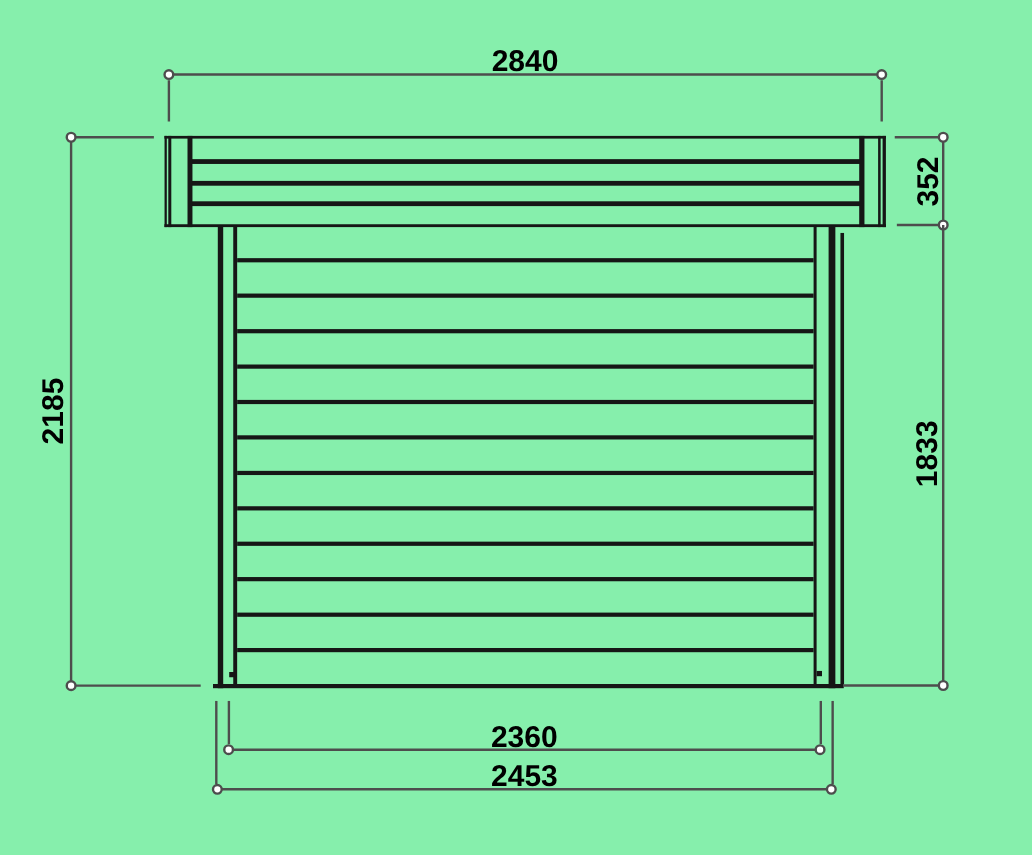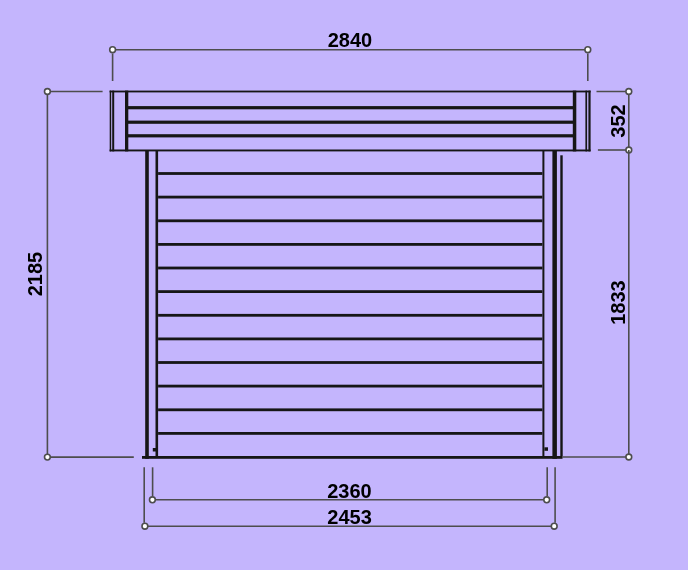--- a/index.html
+++ b/index.html
@@ -1,16 +1,16 @@
 <!DOCTYPE html>
 <html><head>
 <meta charset="utf-8">
 <style>
   html,body{margin:0;padding:0;background:#ffffff;}
-  .wrap{width:688px;height:570px;position:relative;background:#c4b5fd;overflow:hidden;}
+  .wrap{width:688px;height:570px;position:relative;background:#86efac;overflow:hidden;}
   text{font-family:"Liberation Sans",sans-serif;font-weight:bold;fill:#000000;}
 </style>
 </head>
 <body>
 <div class="wrap">
 <svg width="688" height="570" viewBox="0 0 688 570" xmlns="http://www.w3.org/2000/svg" style="filter:blur(0.35px)">
 
 <g>
         <rect x="109.6" y="90.6" width="481" height="1.8" fill="#161616"></rect>
       </g>

